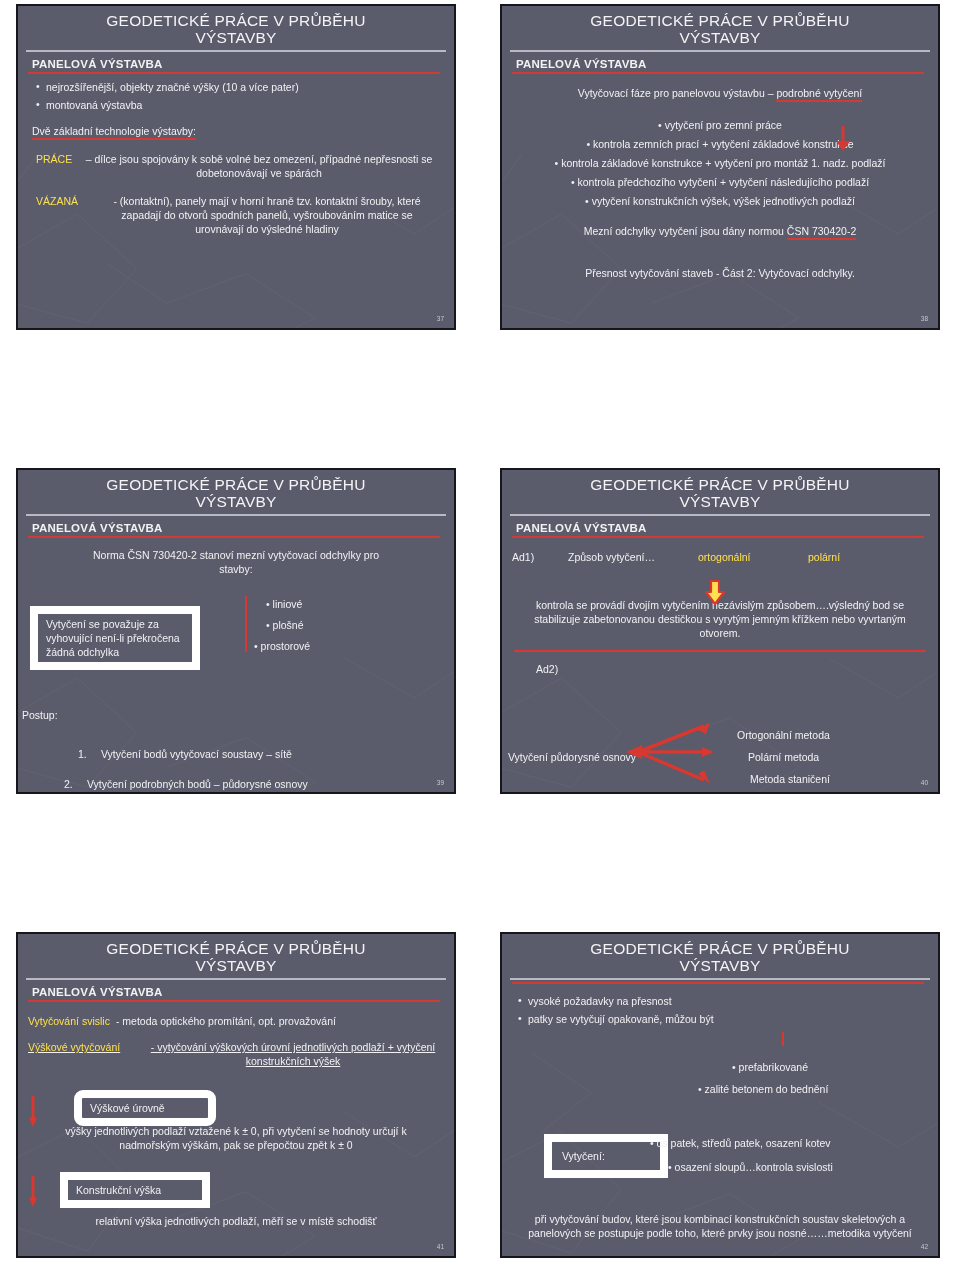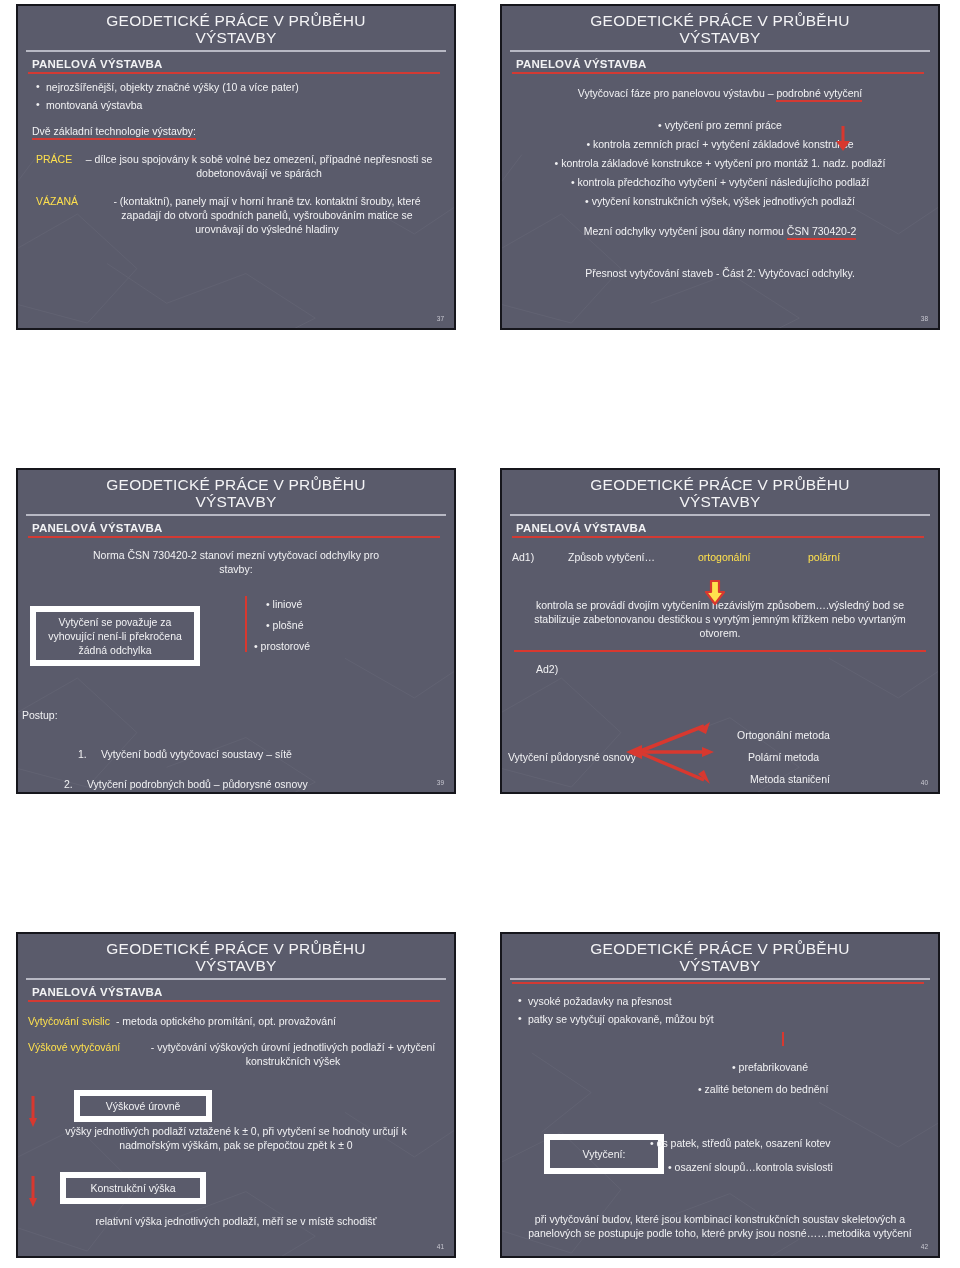--- a/index.html
+++ b/index.html
@@ -65,24 +65,23 @@
   }
 
   
   .u-red{
     border-bottom:2px solid #d33a33;
     padding-bottom:1px;
   }
 
   
   .redbox{
-    border:6px solid #ffffff;
+    border:8px solid #ffffff;
     display:inline-block;
     padding:3px 8px;
-    text-align:center;
     line-height:14px;
   }
 
   
   .vline{position:absolute;width:2px;background:#d8382f;}
 
   ul.b{list-style:none;margin:0;padding:0;}
   ul.b li{position:relative;padding-left:12px;margin:4px 0;}
   ul.b li:before{content:"\2022";position:absolute;left:2px;top:-1px;}
 
@@ -303,32 +302,32 @@
     <div class="rule"></div>
     <div class="s-sub">PANELOVÁ VÝSTAVBA</div>
     <div class="sub-rule"></div>
 
     <div class="body">
       <div class="row" style="margin-top:12px;">
         <div class="yellow" style="flex:none;">Vytyčování svislic</div>
         <div style="margin-left:6px;">-  metoda optického promítání, opt. provažování</div>
       </div>
 
-      <div class="row" style="margin-top:12px;">
+      <div class="row" style="margin-top:12px;text-decoration:underline;">
         <div class="yellow" style="width:120px;flex:none;">Výškové vytyčování</div>
         <div style="flex:1;text-align:center;padding-right:6px;">- vytyčování výškových úrovní jednotlivých podlaží + vytyčení konstrukčních výšek</div>
       </div>
 
       <svg width="12" height="34" style="position:absolute;left:10px;top:82px;">
         <path d="M5 0 L5 24" stroke="#d8382f" stroke-width="3" fill="none"></path>
         <path d="M1 22 L9 22 L5 31 Z" fill="#d8382f"></path>
       </svg>
 
       <div style="position:absolute;left:56px;top:76px;">
-        <div class="redbox" style="min-width:110px;">Výškové úrovně</div>
+        <div class="redbox" style="min-width:110px;border-radius:9px;">Výškové úrovně</div>
       </div>
 
       <div class="ctr" style="position:absolute;left:18px;right:18px;top:110px;">výšky jednotlivých podlaží vztažené k ± 0, při vytyčení se hodnoty určují k nadmořským výškám, pak se přepočtou zpět k ± 0</div>
 
       <svg width="12" height="34" style="position:absolute;left:10px;top:162px;">
         <path d="M5 0 L5 24" stroke="#d8382f" stroke-width="3" fill="none"></path>
         <path d="M1 22 L9 22 L5 31 Z" fill="#d8382f"></path>
       </svg>
 
       <div style="position:absolute;left:42px;top:158px;">

